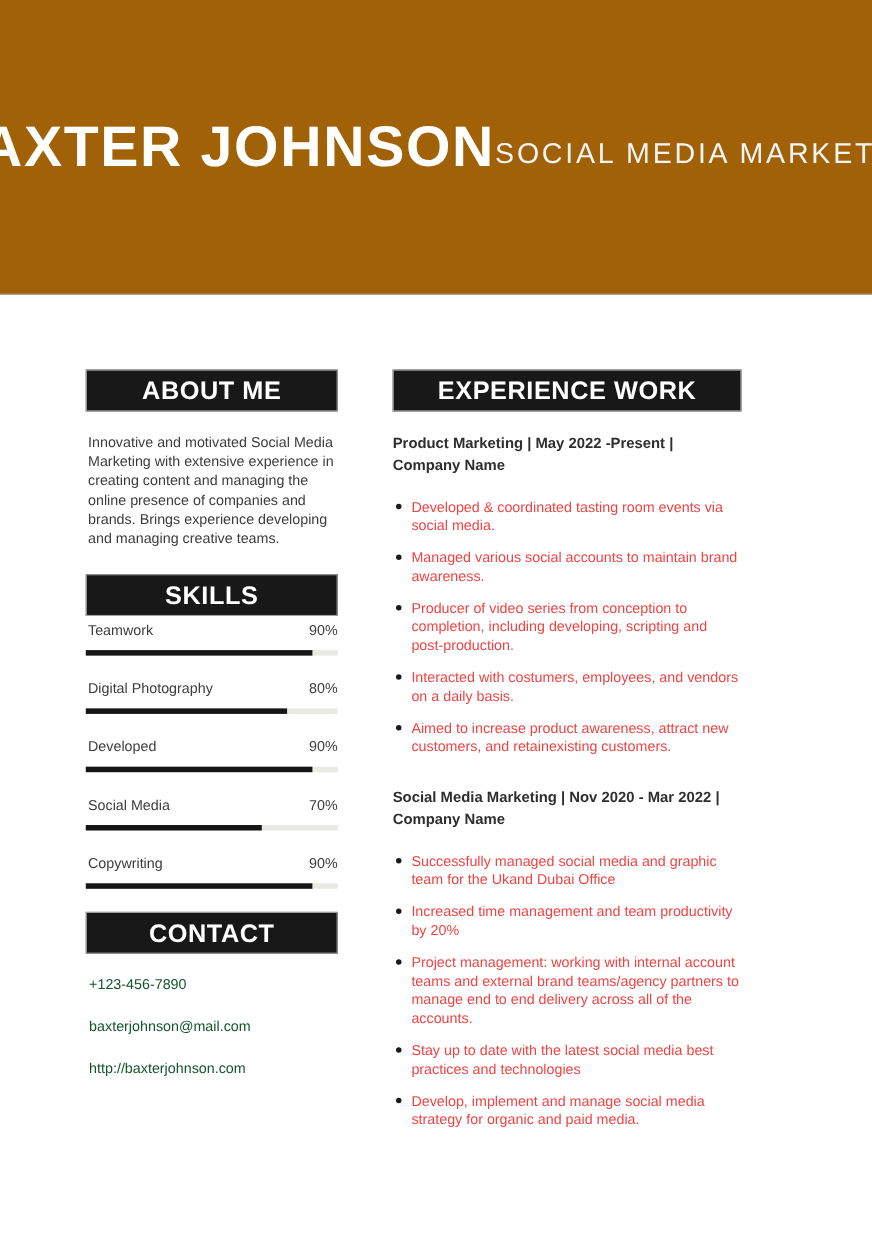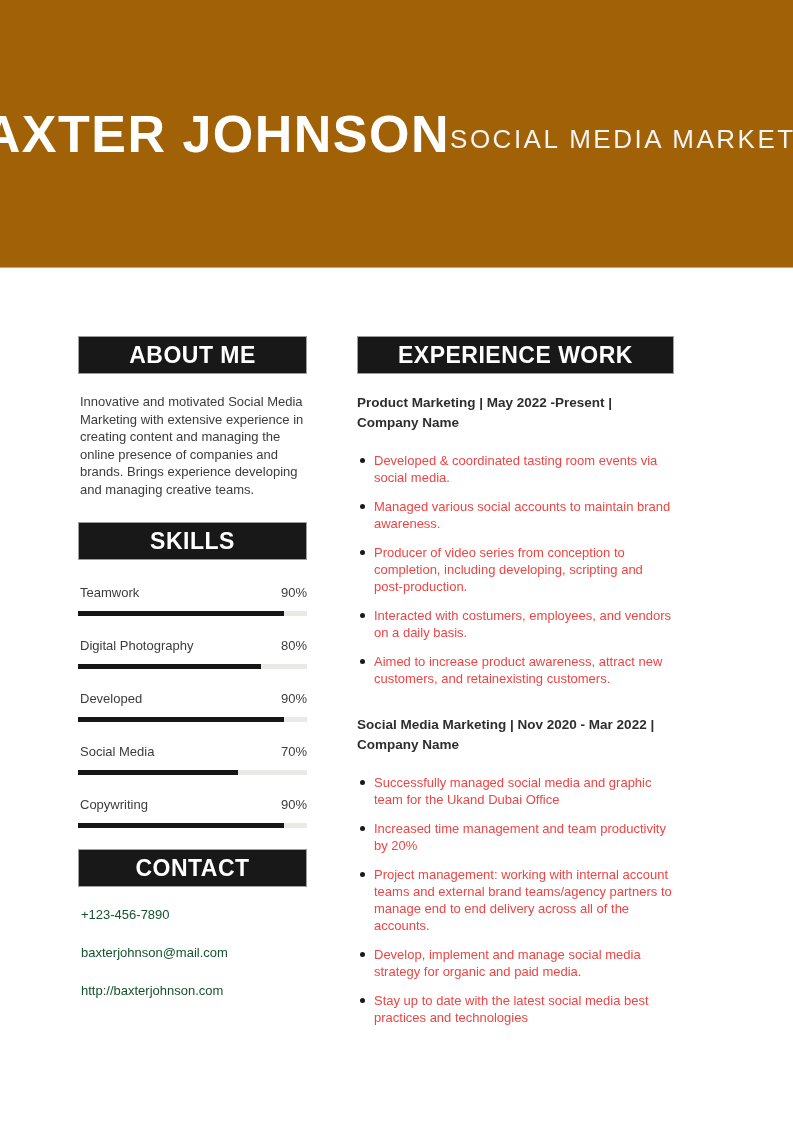--- a/index.html
+++ b/index.html
@@ -61,21 +61,21 @@
 
   
   .about-text {
     margin-top:19px;
     padding-left:2px;
     font-size:13px;
     line-height:17.5px;
     color:#3c3c3c;
   }
   .skills-title { margin-top:24px; }
-  .skills-list { margin-top:24px; }
+  .skills-list { margin-top:4px; }
   .skill { margin-bottom:21px; }
   .skill-head {
     display:flex;
     justify-content:space-between;
     font-size:13px;
     line-height:18px;
     color:#3c3c3c;
     padding-left:2px;
   }
   .skill-bar {
@@ -244,24 +244,24 @@
           <div class="bullet">
             <span class="dot"></span>
             <span class="bullet-text">Increased time management and team productivity by 20%</span>
           </div>
           <div class="bullet">
             <span class="dot"></span>
             <span class="bullet-text">Project management: working with internal account teams and external brand teams/agency partners to manage end to end delivery across all of the accounts.</span>
           </div>
           <div class="bullet">
             <span class="dot"></span>
+            <span class="bullet-text">Stay up to date with the latest social media best practices and technologies</span>
+          </div>
+          <div class="bullet">
+            <span class="dot"></span>
             <span class="bullet-text">Develop, implement and manage social media strategy for organic and paid media.</span>
-          </div>
-          <div class="bullet">
-            <span class="dot"></span>
-            <span class="bullet-text">Stay up to date with the latest social media best practices and technologies</span>
           </div>
         </div>
       </div>
 
     </div>
   </div>
 </div>
 
 </body></html>

